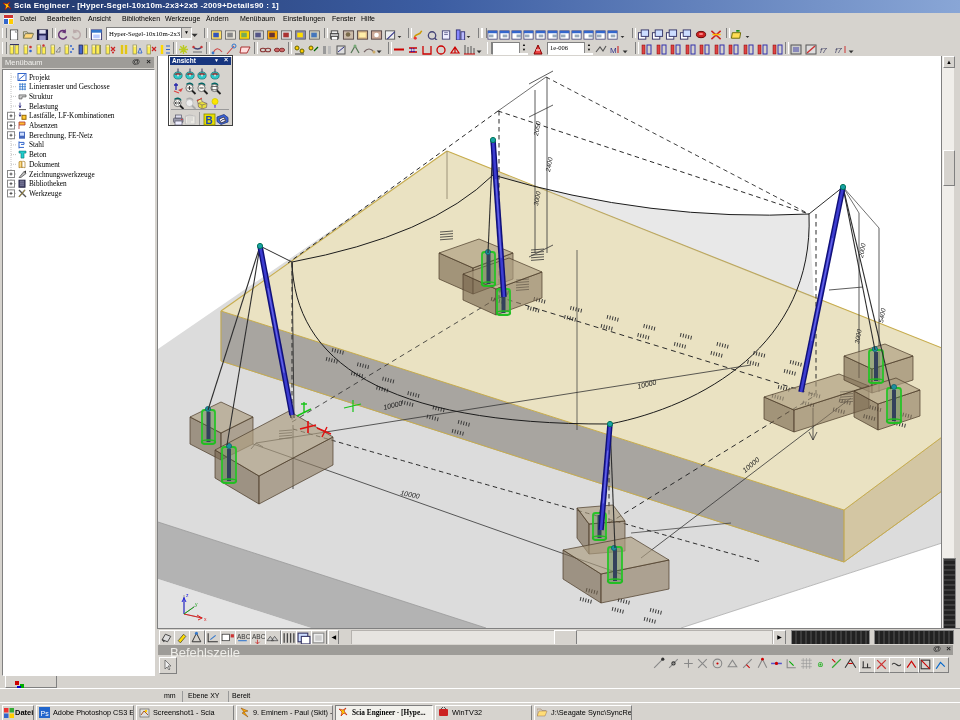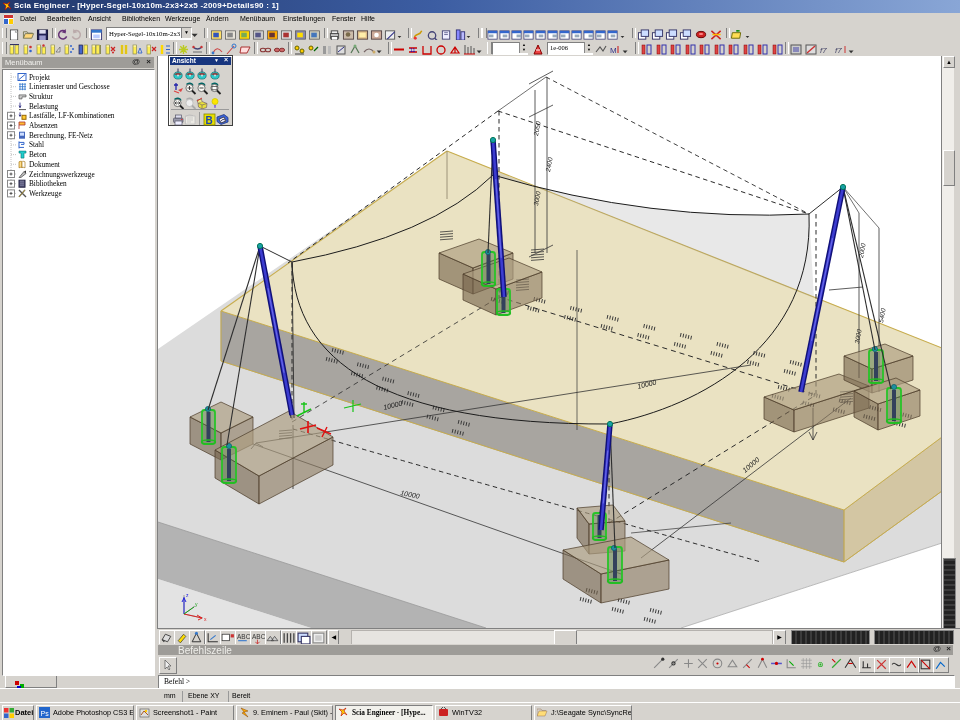--- a/index.html
+++ b/index.html
@@ -1148,21 +1148,21 @@
     <div class="abs raised tb" style="left: 171.2px; top: 1px; width: 9px; height: 13px; font-size: 6px; text-align: center; line-height: 13px;">◀</div>
     <div class="abs" style="left: 194px; top: 1px; width: 420px; height: 13px; background: rgb(230, 228, 224); border: 1px solid rgb(181, 178, 174);"></div>
     <div class="abs raised tb" style="left: 397px; top: 1px; width: 21px; height: 13px;"></div>
     <div class="abs raised tb" style="left: 616px; top: 1px; width: 11px; height: 13px; font-size: 6px; text-align: center; line-height: 13px;">▶</div>
     <div class="abs" style="left: 634px; top: 1px; width: 77px; height: 13px; background: repeating-linear-gradient(90deg, rgb(34, 34, 34) 0px, rgb(34, 34, 34) 3px, rgb(60, 60, 60) 3px, rgb(60, 60, 60) 5px); border: 1px solid rgb(136, 136, 136);"></div>
     <div class="abs" style="left: 717px; top: 1px; width: 78px; height: 13px; background: repeating-linear-gradient(90deg, rgb(34, 34, 34) 0px, rgb(34, 34, 34) 3px, rgb(60, 60, 60) 3px, rgb(60, 60, 60) 5px); border: 1px solid rgb(136, 136, 136);"></div>
   </div>
 
 <div class="abs" style="left:157px;top:644px;width:803px;height:44px;background:#d6d3ce;">
  <div class="abs" style="left:1px;top:1px;width:795px;height:10px;background:#9e9c98;">
-   <span style="position:absolute;left:20px;top:0px;font-size:10px;color:#eeede9;">Befehlszeile</span>
+   <span style="position:absolute;left:12px;top:0px;font-size:13px;color:#eeede9;">Befehlszeile</span>
    <span style="position:absolute;right:12px;top:-1px;font-size:8px;color:#222;">@</span>
    <span style="position:absolute;right:2px;top:-1px;font-size:8px;color:#222;font-weight:bold;">×</span>
  </div>
  <div class="abs raised" style="left:2px;top:13px;width:16px;height:15px;background:#d6d3ce;">
    <svg width="14" height="13" viewBox="0 0 14 13">
         <path d="M5 1 L5 10 L7 8 L9 11 L10 10 L8 7 L11 7 Z" fill="#eee" stroke="#555" stroke-width="0.7"></path>
       </svg>
  </div>
  <div id="snaprow" class="abs" style="left:495px;top:12px;width:300px;height:17px;">
       <div class="ic" style="left: 0px; top: 1px; width: 14px; height: 14px;"><svg width="14" height="14" viewBox="0 0 13 13">
@@ -1229,23 +1229,20 @@
           <path d="M2 9 L6 3 L10 9" fill="none" stroke="#c00" stroke-width="1.1"></path>
         </svg></div>
       <div class="ic raised" style="left: 266.4px; top: 1px; width: 14px; height: 14px;"><svg width="14" height="14" viewBox="0 0 13 13">
           <rect x="2" y="2" width="8" height="8" fill="none" stroke="#333"></rect>
           <path d="M2 2 L10 10" stroke="#c00"></path>
         </svg></div>
       <div class="ic raised" style="left: 281.2px; top: 1px; width: 14px; height: 14px;"><svg width="14" height="14" viewBox="0 0 13 13">
           <path d="M2 10 L6 4 L10 8" fill="none" stroke="#06c" stroke-width="1.1"></path>
         </svg></div>
     </div>
- <div class="abs sunken" style="left:1px;top:31px;width:795px;height:12px;background:#fff;">
-   <span style="position:absolute;left:5px;top:1px;font-size:7.5px;">Befehl &gt;</span>
- </div>
 </div>
 
 <div class="abs" style="left:0;top:676px;width:157px;height:12px;background:#d6d3ce;">
  <div class="abs" style="left:5px;top:0px;width:50px;height:11px;background:#d6d3ce;border-left:1px solid #fff;border-right:1px solid #808080;border-bottom:1px solid #808080;">
    <svg width="12" height="10" viewBox="0 0 12 10" style="margin-left:8px;margin-top:1px;">
     <rect x="1" y="1" width="4" height="4" fill="#c00"></rect>
         <rect x="6" y="4" width="4" height="4" fill="#0a0"></rect>
         <rect x="3" y="6" width="4" height="3" fill="#00c"></rect>
    </svg>
  </div>
@@ -1279,21 +1276,21 @@
         <text x="1.5" y="8.5" font-size="7" fill="#fff">Ps</text>
       </svg>
       <span style="position:absolute;left:16px;top:2px;font-size:7.3px;">Adobe Photoshop CS3 E...</span>
     </div>
     <div class="abs raised" style="left: 136px; top: 2px; width: 96px; height: 14px; background: rgb(214, 211, 206); overflow: hidden; white-space: nowrap;">
       <svg width="11" height="11" viewBox="0 0 11 11" style="position:absolute;left:2px;top:1px;">
         <rect x="1" y="2" width="9" height="8" fill="#ddd" stroke="#555" stroke-width="0.6"></rect>
         <path d="M2 8 L5 4 L9 8" stroke="#a52" fill="none"></path>
         <circle cx="7" cy="4" r="1.2" fill="#fc0"></circle>
       </svg>
-      <span style="position:absolute;left:16px;top:2px;font-size:7.3px;">Screenshot1 - Paint</span>
+      <span style="position:absolute;left:16px;top:2px;font-size:7.3px;">Screenshot1 - Scia</span>
     </div>
     <div class="abs raised" style="left: 236px; top: 2px; width: 95px; height: 14px; background: rgb(214, 211, 206); overflow: hidden; white-space: nowrap;">
       <svg width="11" height="11" viewBox="0 0 11 11" style="position:absolute;left:2px;top:1px;">
         <path d="M2 1 L9 4 L5 5 L9 10 L3 6 L5 5 Z" fill="#fa0" stroke="#840" stroke-width="0.5"></path>
       </svg>
       <span style="position:absolute;left:16px;top:2px;font-size:7.3px;">9. Eminem - Paul (Skit) - ...</span>
     </div>
     <div class="abs sunken" style="left: 335px; top: 2px; width: 96px; height: 14px; background: rgb(242, 241, 236); overflow: hidden; white-space: nowrap;">
       <svg width="11" height="11" viewBox="0 0 11 11" style="position:absolute;left:2px;top:1px;">
         <path d="M1 2 L4 5 L3 9 L6 6 L9 8 L6 4 L8 1 L5 3 Z" fill="#ffd200" stroke="#b00" stroke-width="0.6"></path>

